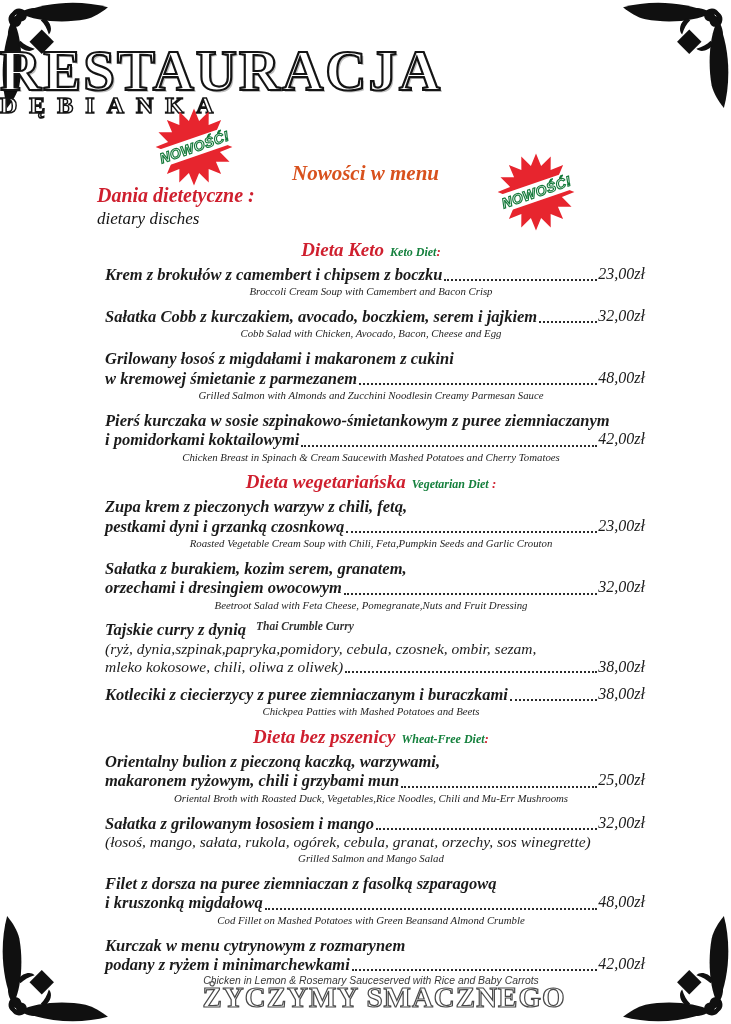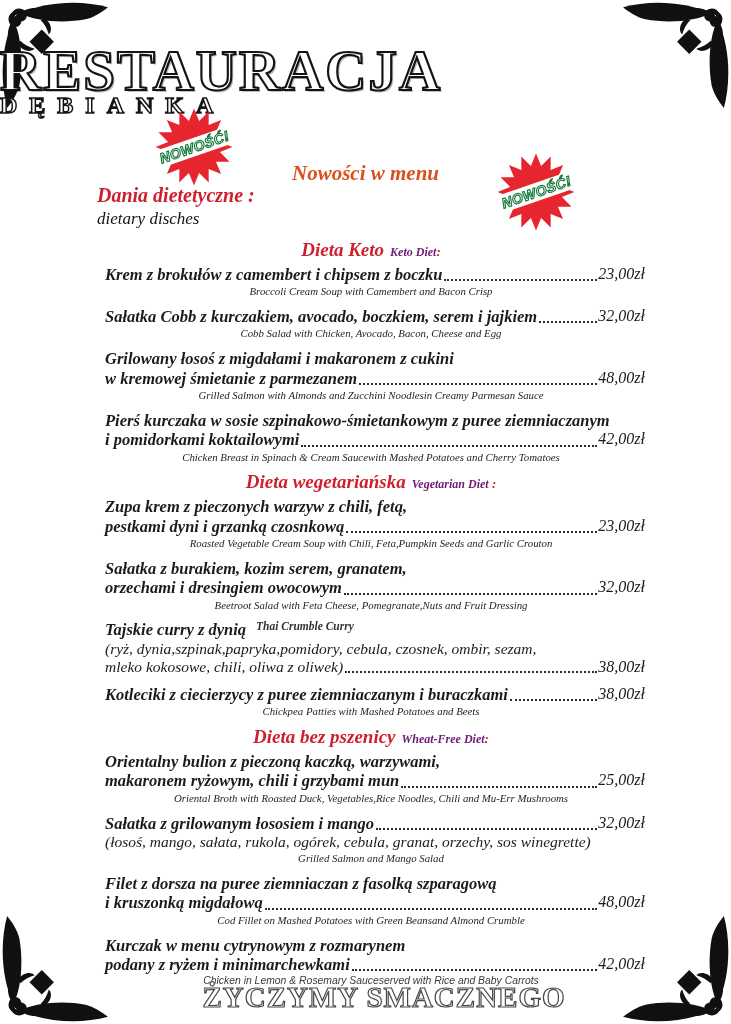--- a/index.html
+++ b/index.html
@@ -39,21 +39,21 @@
   .cat-pl{position:absolute;left:97px;top:184px;color:#cf1f2e;
           font-weight:700;font-style:italic;font-size:20px;}
   .cat-en{position:absolute;left:97px;top:209px;color:#151515;
           font-style:italic;font-size:17px;}
 
   
   .menu{position:absolute;top:237px;left:97px;right:86px;}
   .menu-section{margin-bottom:1px;}
   .section-heading{text-align:center;margin:3px 0 4px;font-style:italic;line-height:1.1;}
   .sh-pl{color:#cf1f2e;font-size:19px;font-weight:700;}
-  .sh-en{color:#701a75;font-size:12px;font-weight:700;margin-left:6px;}
+  .sh-en{color:#15803d;font-size:12px;font-weight:700;margin-left:6px;}
   .sh-colon{color:#cf1f2e;font-size:13px;font-weight:700;}
 
   .menu-item{margin-bottom:9px;}
   .line{display:flex;margin-left:8px;}
   .txt{font-style:italic;font-size:16.5px;line-height:1.17;color:#1b1b1b;}
   .titleln .txt{font-weight:700;}
   .plain .txt{font-weight:400;font-size:15.5px;}
   .note{font-size:11.5px;font-weight:700;font-style:italic;color:#333;
         margin-left:10px;padding-bottom:2px;white-space:nowrap;}
   .dots{flex:1 1 auto;min-width:10px;border-bottom:2.4px dotted #2b2b2b;margin:0 1px 3px 2px;}

